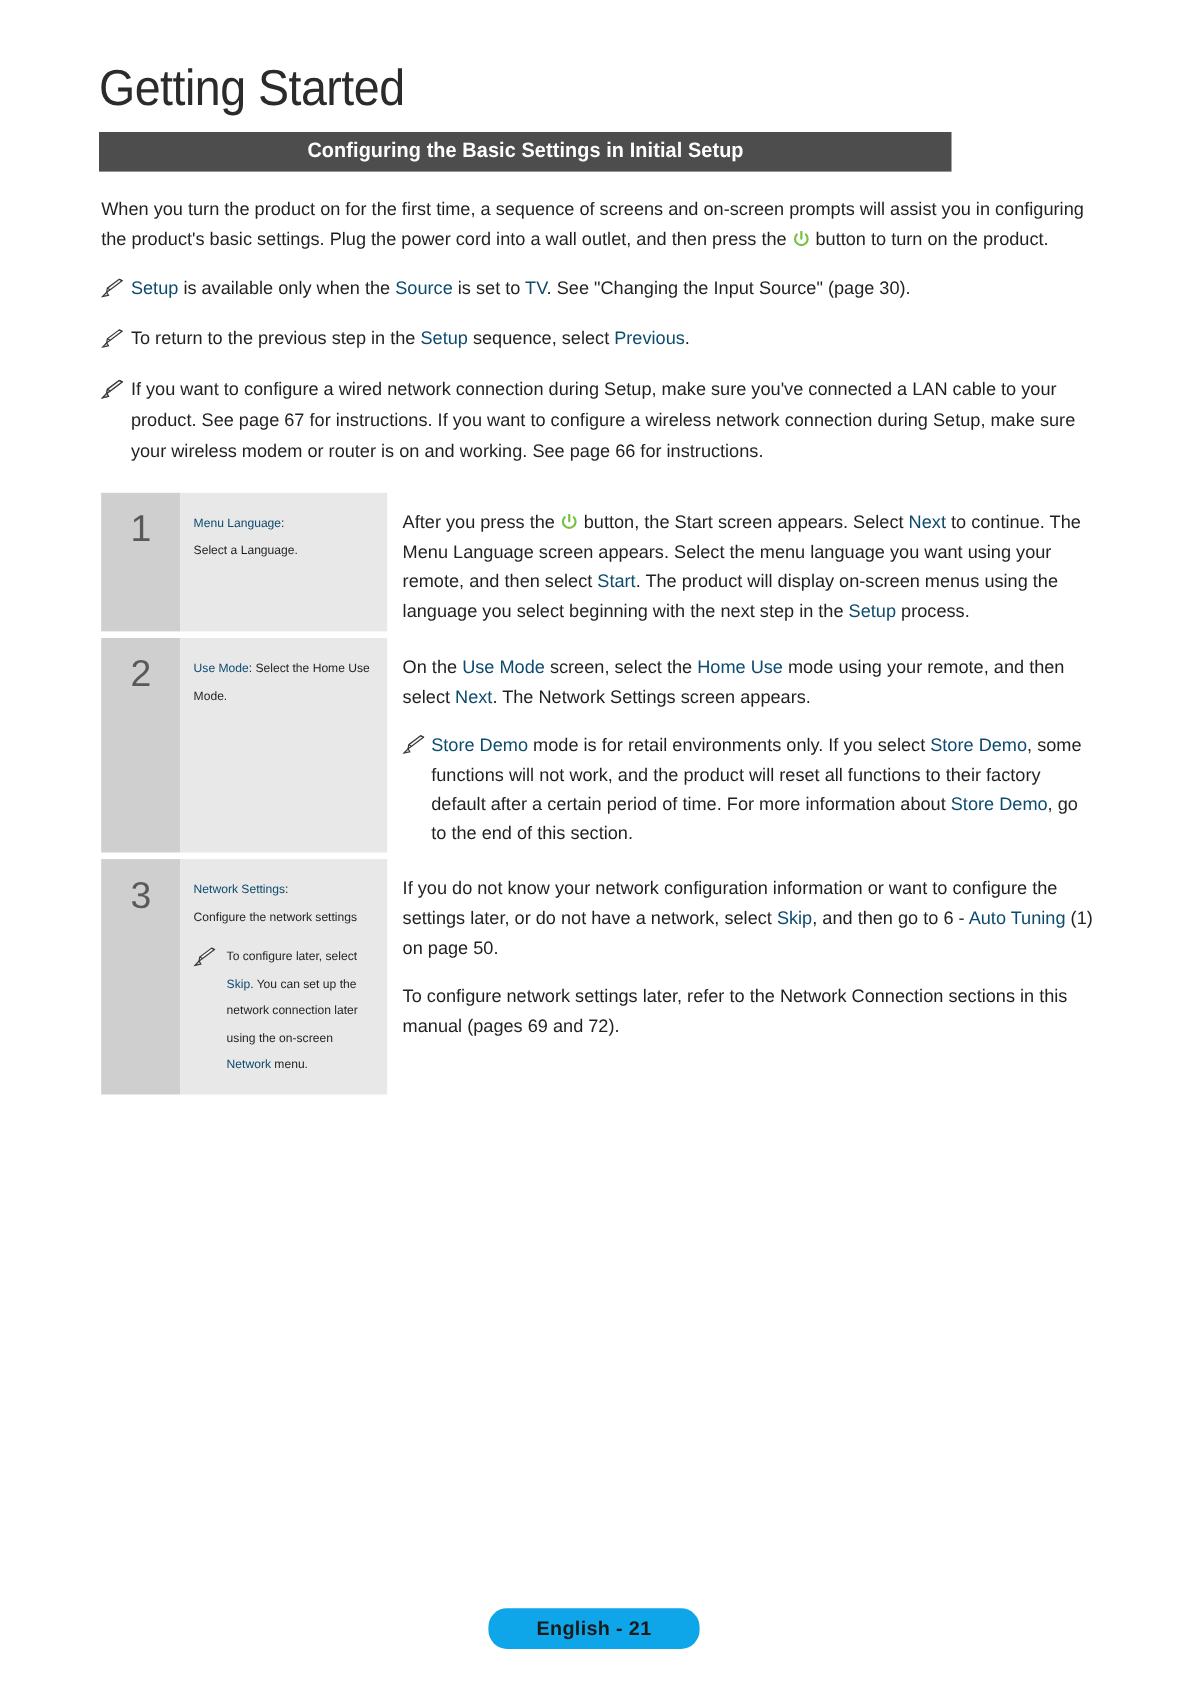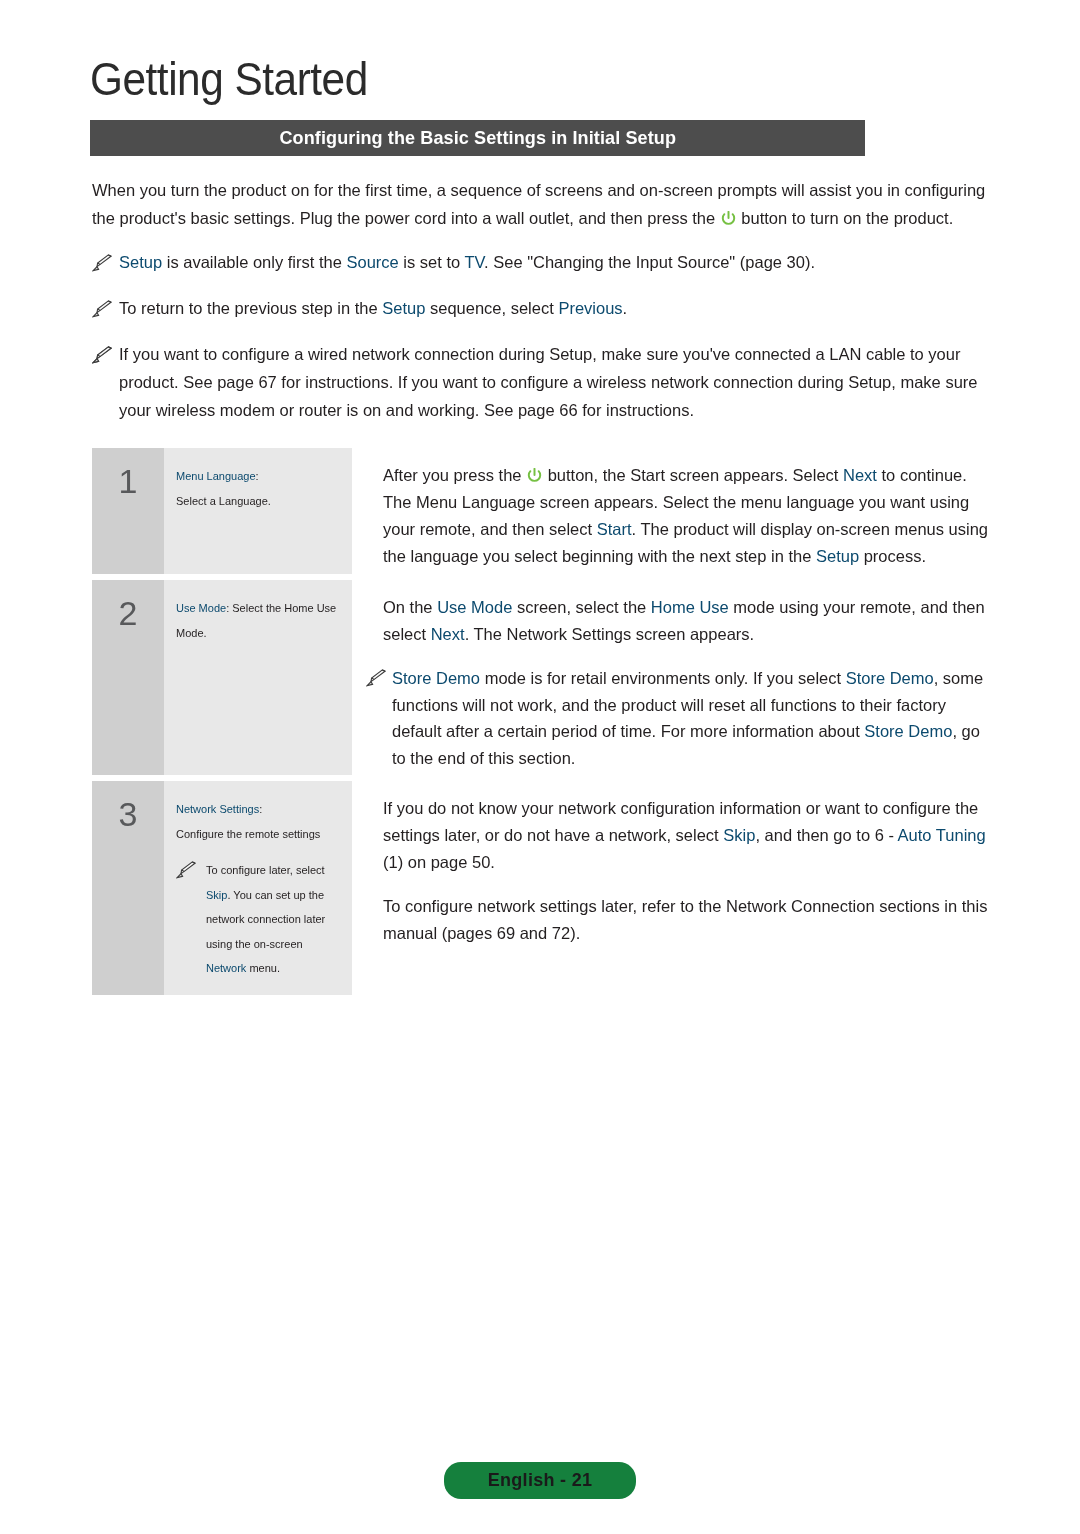--- a/index.html
+++ b/index.html
@@ -135,21 +135,21 @@
     line-height: 24.5px;
   }
   .step-desc {
     flex: 1 1 auto;
     padding: 14px 0 4px 14px;
     box-sizing: border-box;
     font-size: 16.5px;
     line-height: 27px;
   }
   .step-desc p {
-    margin: 0 0 17px 17px;
+    margin: 0 0 17px 0;
   }
   .step-desc p:last-child { margin-bottom: 0; }
 
   .sub-note {
     position: relative;
     padding-left: 26px;
     margin-top: 16px;
     line-height: 26.5px;
   }
   .sub-note .pencil {
@@ -165,21 +165,21 @@
   
   .footer {
     position: absolute;
     left: 0;
     right: 0;
     top: 1462px;
     display: flex;
     justify-content: center;
   }
   .page-badge {
-    background: #15803d;
+    background: #0ea5e9;
     color: #1a1a1a;
     font-size: 18px;
     font-weight: bold;
     border-radius: 17px;
     padding: 8px 44px;
     letter-spacing: 0.3px;
   }
 </style>
 </head>
 <body>
@@ -198,21 +198,21 @@
         </svg></span><span> button to turn on the product.</span></div>
 
   <div class="note-list">
       <div class="note"><span class="pencil"><svg viewBox="0 0 20 18" width="20" height="18">
             <g fill="none" stroke="#3b3b3b" stroke-width="1.1">
               <path d="M19 2.2 L8.2 10.4 L5.0 12.6 L5.6 9.0 L16.4 0.9 Z" fill="#fafafa"></path>
               <path d="M16.4 0.9 L19 2.2"></path>
               <path d="M5.6 9.0 L8.2 10.4"></path>
               <path d="M5.0 12.6 L1.2 16.6 L6.6 15.4 Z" fill="#d9d9d9"></path>
             </g>
-          </svg></span><span class="blue">Setup</span><span> is available only first the </span><span class="blue">Source</span><span> is set to </span><span class="blue">TV</span><span>. See "Changing the Input Source" (page 30).</span></div>
+          </svg></span><span class="blue">Setup</span><span> is available only when the </span><span class="blue">Source</span><span> is set to </span><span class="blue">TV</span><span>. See "Changing the Input Source" (page 30).</span></div>
       <div class="note"><span class="pencil"><svg viewBox="0 0 20 18" width="20" height="18">
             <g fill="none" stroke="#3b3b3b" stroke-width="1.1">
               <path d="M19 2.2 L8.2 10.4 L5.0 12.6 L5.6 9.0 L16.4 0.9 Z" fill="#fafafa"></path>
               <path d="M16.4 0.9 L19 2.2"></path>
               <path d="M5.6 9.0 L8.2 10.4"></path>
               <path d="M5.0 12.6 L1.2 16.6 L6.6 15.4 Z" fill="#d9d9d9"></path>
             </g>
           </svg></span><span>To return to the previous step in the </span><span class="blue">Setup</span><span> sequence, select </span><span class="blue">Previous</span><span>.</span></div>
       <div class="note"><span class="pencil"><svg viewBox="0 0 20 18" width="20" height="18">
             <g fill="none" stroke="#3b3b3b" stroke-width="1.1">
@@ -253,21 +253,21 @@
                   <path d="M19 2.2 L8.2 10.4 L5.0 12.6 L5.6 9.0 L16.4 0.9 Z" fill="#fafafa"></path>
                   <path d="M16.4 0.9 L19 2.2"></path>
                   <path d="M5.6 9.0 L8.2 10.4"></path>
                   <path d="M5.0 12.6 L1.2 16.6 L6.6 15.4 Z" fill="#d9d9d9"></path>
                 </g>
               </svg></span><span class="blue">Store Demo</span><span> mode is for retail environments only. If you select </span><span class="blue">Store Demo</span><span>, some functions will not work, and the product will reset all functions to their factory default after a certain period of time. For more information about </span><span class="blue">Store Demo</span><span>, go to the end of this section.</span></div>
         </div>
       </div>
       <div class="step-row">
         <div class="step-num">3</div>
-        <div class="step-name"><span class="blue">Network Settings</span><span>:</span><br><span>Configure the remote settings</span><div class="sub-note"><span class="pencil"><svg viewBox="0 0 20 18" width="20" height="18">
+        <div class="step-name"><span class="blue">Network Settings</span><span>:</span><br><span>Configure the network settings</span><div class="sub-note"><span class="pencil"><svg viewBox="0 0 20 18" width="20" height="18">
                 <g fill="none" stroke="#3b3b3b" stroke-width="1.1">
                   <path d="M19 2.2 L8.2 10.4 L5.0 12.6 L5.6 9.0 L16.4 0.9 Z" fill="#fafafa"></path>
                   <path d="M16.4 0.9 L19 2.2"></path>
                   <path d="M5.6 9.0 L8.2 10.4"></path>
                   <path d="M5.0 12.6 L1.2 16.6 L6.6 15.4 Z" fill="#d9d9d9"></path>
                 </g>
               </svg></span><span>To configure later, select </span><span class="blue">Skip</span><span>. You can set up the network connection later using the on-screen </span><span class="blue">Network</span><span> menu.</span></div></div>
         <div class="step-desc">
           <p><span>If you do not know your network configuration information or want to configure the settings later, or do not have a network, select </span><span class="blue">Skip</span><span>, and then go to 6 - </span><span class="blue">Auto Tuning</span><span> (1) on page 50.</span></p>
           <p><span>To configure network settings later, refer to the Network Connection sections in this manual (pages 69 and 72).</span></p>

